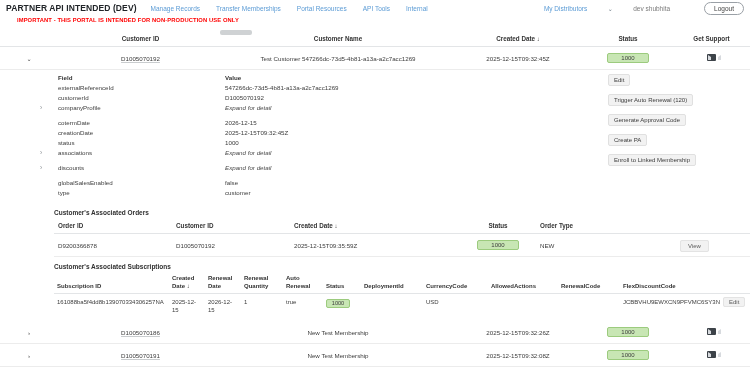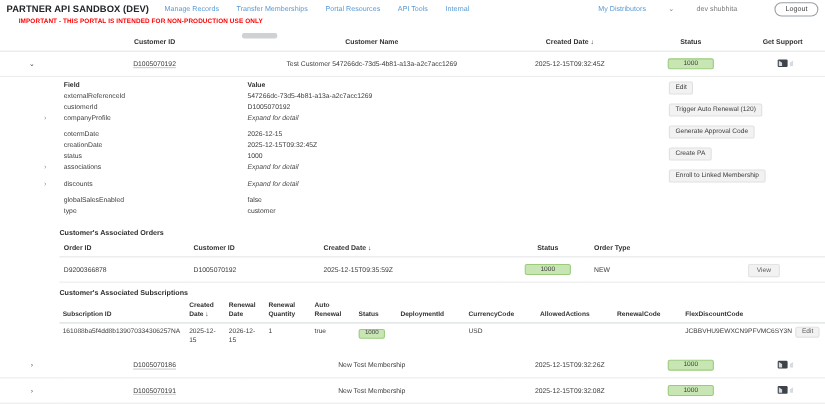--- a/index.html
+++ b/index.html
@@ -185,21 +185,21 @@
   .bottom-table col.c3 { width: 130px; }
   .bottom-table col.c4 { width: 90px; }
   .bottom-table col.c5 { width: 77px; }
 </style>
 </head>
 <body>
 
 <div class="page">
 
   <div class="navbar">
-    <div class="brand">PARTNER API SANDBOX (DEV)</div>
+    <div class="brand">PARTNER API INTENDED (DEV)</div>
     <div class="nav-links">
       <span class="nav-link">Manage Records</span>
       <span class="nav-link">Transfer Memberships</span>
       <span class="nav-link">Portal Resources</span>
       <span class="nav-link">API Tools</span>
       <span class="nav-link">Internal</span>
     </div>
     <div class="nav-right">
       <span class="my-distributors">My Distributors</span>
       <span class="chev">⌄</span>

